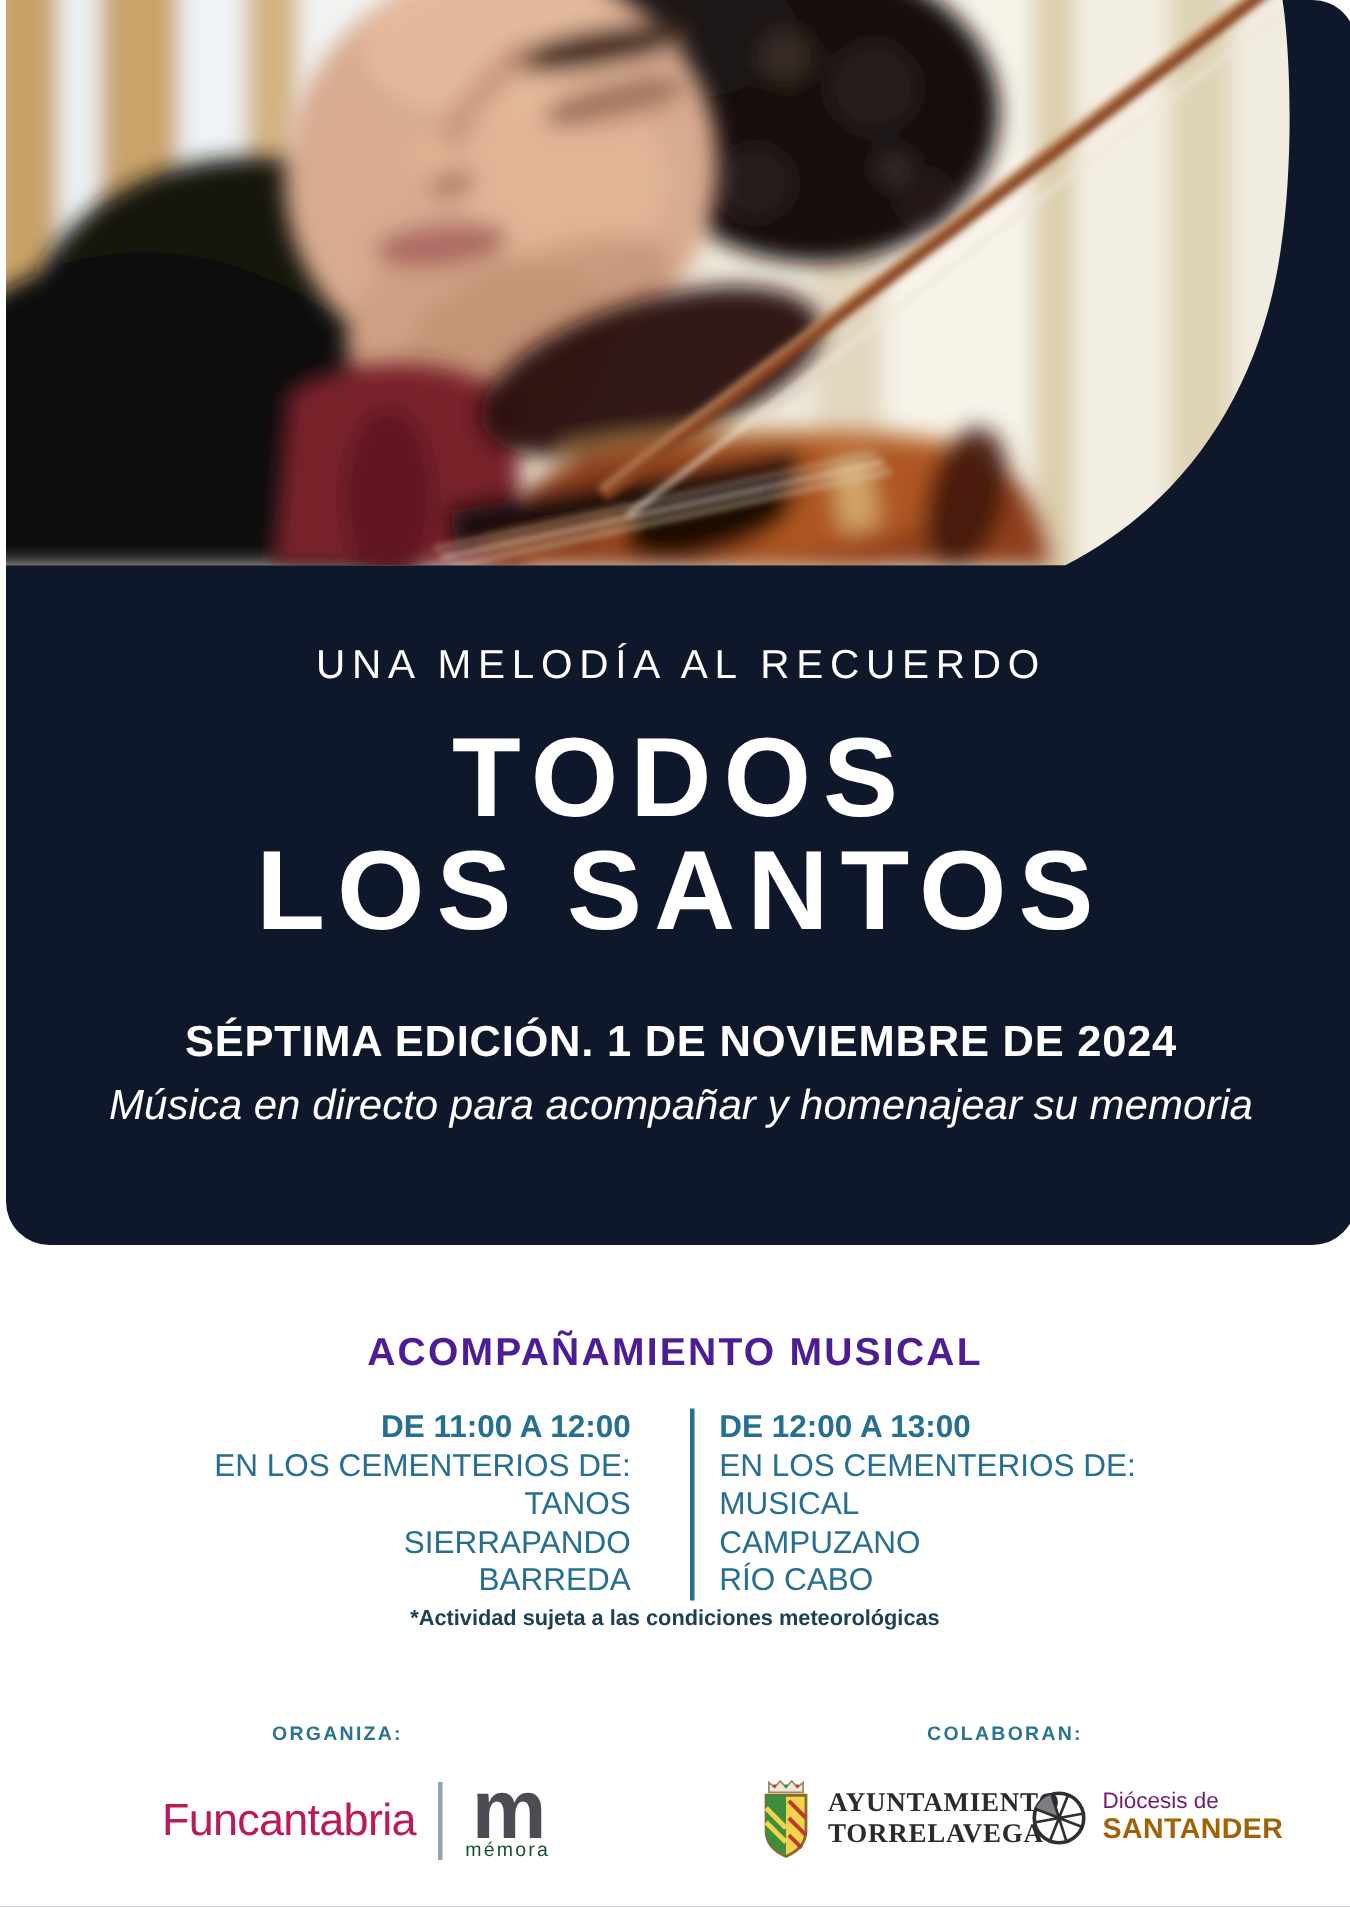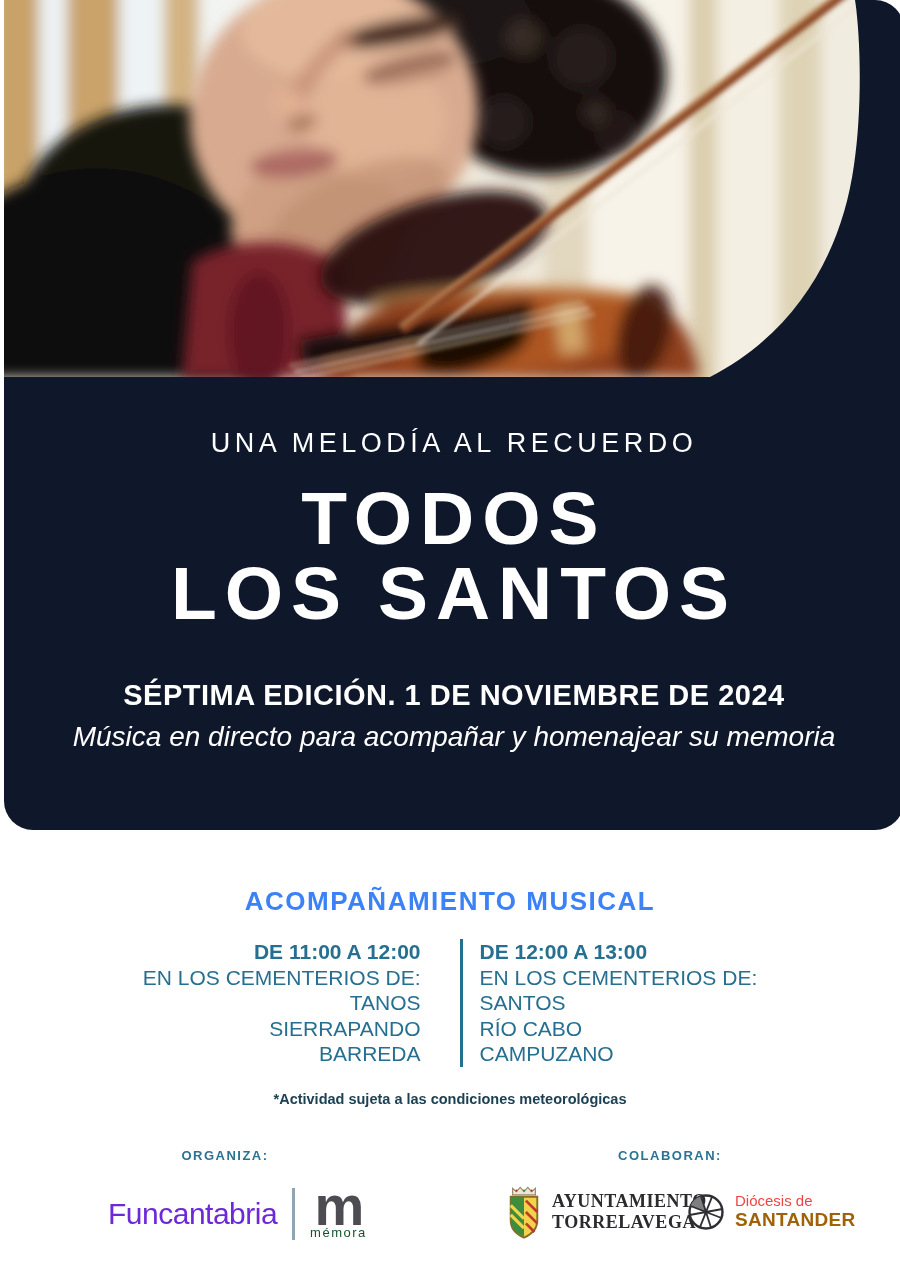--- a/index.html
+++ b/index.html
@@ -15,45 +15,45 @@
   }
   .photo svg{display:block;}
   .hero-text{position:absolute;top:378px;left:0;width:100%;text-align:center;color:#ffffff;}
   .kicker{margin-top:50px;font-size:27px;letter-spacing:4.5px;font-weight:400;}
   .title{margin-top:22px;font-size:75px;line-height:75px;font-weight:700;letter-spacing:8px;}
   .title span{display:block;}
   .edition{margin-top:48px;font-size:29px;font-weight:700;letter-spacing:0.5px;}
   .tagline{margin-top:9px;font-size:28px;font-style:italic;font-weight:400;text-align:center;}
   
   .schedule{position:absolute;top:830px;left:0;width:900px;text-align:center;color:#266f90;}
-  .schedule-heading{margin-top:56px;font-size:26px;font-weight:700;letter-spacing:1.5px;color:#3b82f6;}
+  .schedule-heading{margin-top:56px;font-size:26px;font-weight:700;letter-spacing:1.5px;color:#4c1d95;}
   .cols{width:660px;margin:22px auto 0;display:flex;align-items:stretch;}
   .col{flex:1;font-size:21px;line-height:25.5px;color:#266f90;}
   .col-left{text-align:right;padding-right:39px;}
   .col-right{text-align:left;padding-left:17px;}
   .col .time{font-weight:700;}
   .col span{display:block;}
   .col-divider{width:3px;background:#256f90;}
-  .note{margin-top:24px;font-size:14.5px;font-weight:700;color:#1d4152;}
+  .note{margin-top:4px;font-size:14.5px;font-weight:700;color:#1d4152;}
   
   .footer-label{position:absolute;font-size:13px;font-weight:700;letter-spacing:1.5px;color:#2a7392;text-align:center;width:300px;}
   .organiza-label{top:1148px;left:75px;}
   .colaboran-label{top:1148px;left:520px;}
   .funcantabria-group{position:absolute;top:1188px;left:108px;display:flex;align-items:center;gap:15px;}
-  .funcantabria-text{font-size:30px;letter-spacing:-0.5px;color:#6d28d9;font-weight:400;}
+  .funcantabria-text{font-size:30px;letter-spacing:-0.5px;color:#be185d;font-weight:400;}
   .memora-bar{width:3px;height:52px;background:#8fa6b2;}
   .memora-block{display:flex;flex-direction:column;align-items:center;line-height:1;}
   .memora-m{font-size:56px;font-weight:700;color:#4c4c52;line-height:0.62;letter-spacing:-2px;}
   .memora-word{font-size:13px;color:#14532d;letter-spacing:1.5px;margin-top:3px;}
   .torrelavega-group{position:absolute;top:1183px;left:505px;display:flex;align-items:center;gap:9px;}
   .torrelavega-text{font-family:"Liberation Serif", serif;font-weight:700;font-size:18px;line-height:21px;letter-spacing:0.5px;color:#2b2b2f;}
   .torrelavega-text span{display:block;}
   .santander-group{position:absolute;top:1192px;left:686px;display:flex;align-items:center;gap:9px;}
   .santander-text{line-height:1.1;}
-  .santander-line1{font-size:15px;color:#ef4444;display:block;}
+  .santander-line1{font-size:15px;color:#701a75;display:block;}
   .santander-line2{font-size:19px;font-weight:700;letter-spacing:0.3px;color:#a16207;display:block;}
 </style>
 </head>
 <body>
 
 <div class="page">
 
   <div class="top-section">
     <div class="photo">
       <svg width="900" height="378" viewBox="0 0 900 378" xmlns="http://www.w3.org/2000/svg">
@@ -158,23 +158,23 @@
         <span class="time">DE 11:00 A 12:00</span>
         <span>EN LOS CEMENTERIOS DE:</span>
         <span>TANOS</span>
         <span>SIERRAPANDO</span>
         <span>BARREDA</span>
       </div>
       <div class="col-divider"></div>
       <div class="col col-right">
         <span class="time">DE 12:00 A 13:00</span>
         <span>EN LOS CEMENTERIOS DE:</span>
-        <span>SANTOS</span>
+        <span>MUSICAL</span>
+        <span>CAMPUZANO</span>
         <span>RÍO CABO</span>
-        <span>CAMPUZANO</span>
       </div>
     </div>
     <div class="note">*Actividad sujeta a las condiciones meteorológicas</div>
   </div>
 
   <div class="footer-label organiza-label">ORGANIZA:</div>
   <div class="footer-label colaboran-label">COLABORAN:</div>
 
   <div class="funcantabria-group">
     <div class="funcantabria-text">Funcantabria</div>

